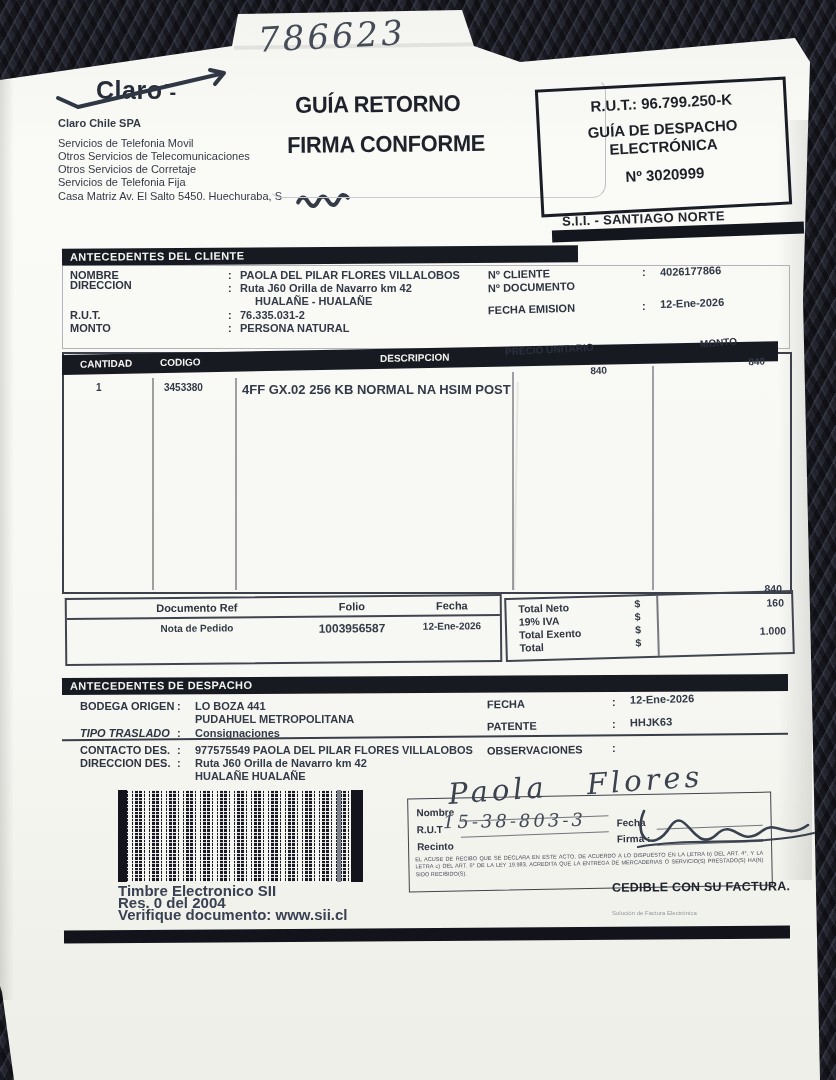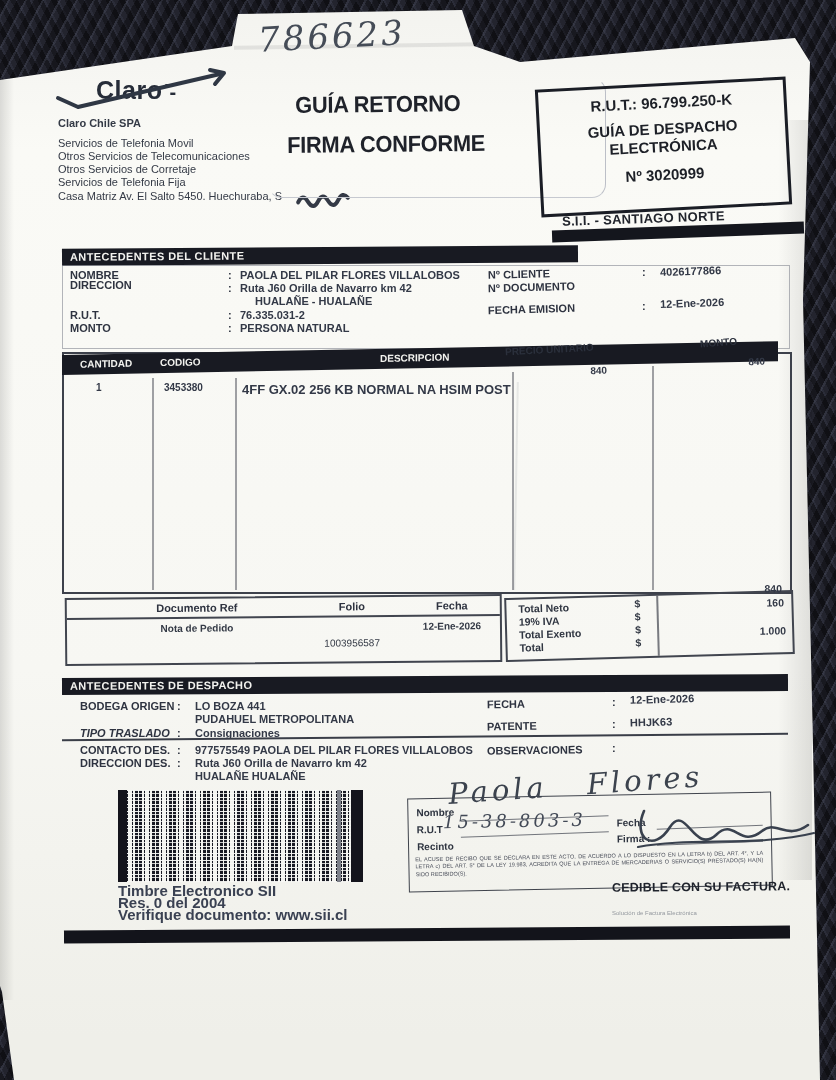--- a/index.html
+++ b/index.html
@@ -150,21 +150,21 @@
   <div class="abs val" style="left:242px;top:382px;font-size:13px;">4FF GX.02 256 KB NORMAL NA HSIM POST</div>
   <div class="abs val" style="left:527px;top:366px;width:80px;text-align:right;font-size:10px;transform:rotate(-2deg);">840</div>
   <div class="abs val" style="left:685px;top:357px;width:80px;text-align:right;font-size:10px;transform:rotate(-2deg);">840</div>
 
   <div class="abs refbox">
     <div class="hline"></div>
     <div class="rl abs lbl" style="left:60px;top:3px;width:140px;text-align:center;">Documento Ref</div>
     <div class="rl abs lbl" style="left:240px;top:3px;width:90px;text-align:center;">Folio</div>
     <div class="rl abs lbl" style="left:345px;top:3px;width:80px;text-align:center;">Fecha</div>
     <div class="abs" style="left:60px;top:24px;width:140px;text-align:center;font-size:10px;color:#343a46;font-weight:600;">Nota de Pedido</div>
-    <div class="abs" style="left:240px;top:24px;width:90px;text-align:center;font-size:10px;color:#343a46;font-weight:400;margin-top:16px;">1003956587</div>
+    <div class="abs" style="left:240px;top:24px;width:90px;text-align:center;font-size:12px;color:#343a46;font-weight:700;">1003956587</div>
     <div class="abs" style="left:345px;top:24px;width:80px;text-align:center;font-size:10px;color:#343a46;font-weight:600;">12-Ene-2026</div>
   </div>
 
   <div class="abs totbox">
     <div class="vline"></div>
     <div class="tot-lbl" style="left:12px;top:3px;">Total Neto</div>
     <div class="tot-lbl" style="left:12px;top:16px;">19% IVA</div>
     <div class="tot-lbl" style="left:12px;top:29px;">Total Exento</div>
     <div class="tot-lbl" style="left:12px;top:42px;">Total</div>
     <div class="tot-lbl" style="left:128px;top:1px;">$</div>

